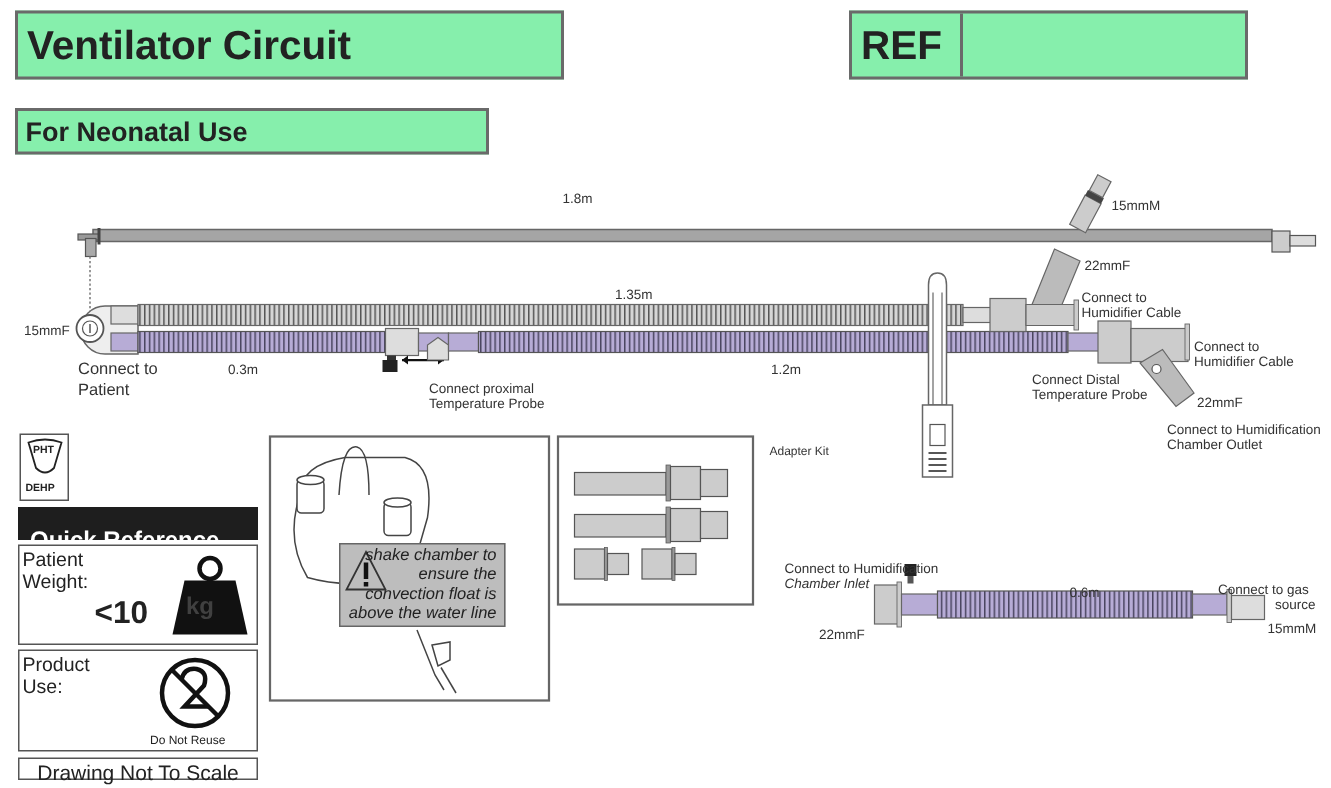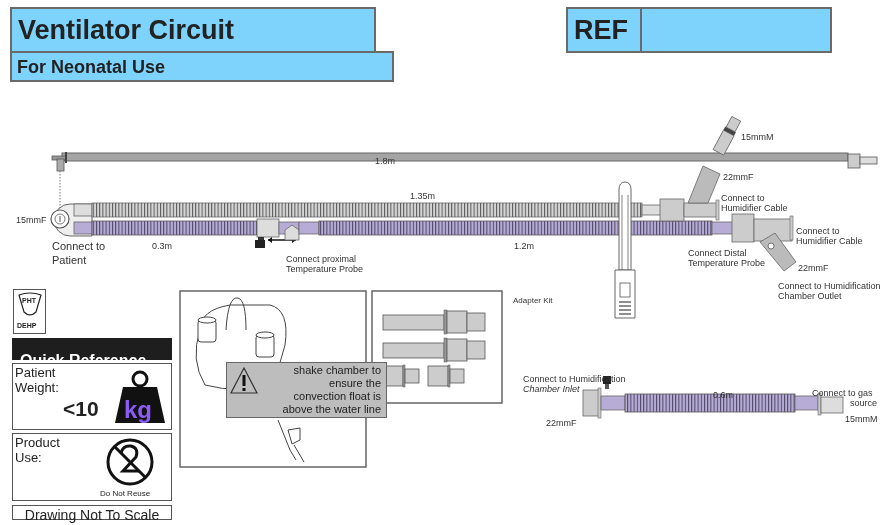--- a/index.html
+++ b/index.html
@@ -1,33 +1,33 @@
 <!DOCTYPE html>
 <html><head>
 <meta charset="utf-8">
 <style>
   html, body { margin:0; padding:0; background:#ffffff; }
   body { width:887px; height:525px; position:relative; overflow:hidden;
          font-family:"Liberation Sans", sans-serif; color:#222; }
   .abs { position:absolute; }
-  .box { position:absolute; border:2px solid #6a6a6a; box-sizing:border-box; background:#7dd3fc; }
+  .box { position:absolute; border:2px solid #6a6a6a; box-sizing:border-box; background:#86efac; }
   .title { font-weight:bold; font-size:27px; color:#222; }
   .subtitle { font-weight:bold; font-size:18px; color:#222; }
   .lbl { position:absolute; font-size:9px; color:#333; line-height:10px; white-space:nowrap; }
   .lbl-lg { position:absolute; font-size:12px; color:#333; line-height:14px; white-space:nowrap; }
   svg.diagram { position:absolute; left:0; top:0; }
   .qr-box { position:absolute; border:1.5px solid #555; box-sizing:border-box; background:#fff; }
 </style>
 </head>
 <body>
 
 <div class="box" style="left:10px;top:7px;width:366px;height:46px;">
   <div class="abs title" style="left:6px;top:6px;">Ventilator Circuit</div>
 </div>
-<div class="box" style="left:10px;top:51px;width:384px;height:31px;text-align:center;">
+<div class="box" style="left:10px;top:72px;width:316px;height:31px;text-align:center;">
   <div class="abs subtitle" style="left:5px;top:4px;">For Neonatal Use</div>
 </div>
 <div class="box" style="left:566px;top:7px;width:266px;height:46px;">
   <div class="abs title" style="left:6px;top:6px;">REF</div>
   <div class="abs" style="left:72px;top:0;width:2px;height:42px;background:#6a6a6a;"></div>
 </div>
 
 <svg class="diagram" width="887" height="525" viewBox="0 0 887 525">
   <defs>
     <pattern id="ribGray" width="3.2" height="20" patternUnits="userSpaceOnUse">
@@ -147,33 +147,33 @@
     <rect x="467" y="341" width="18" height="18" fill="#ccc" stroke="#555" stroke-width="0.8"></rect>
     <rect x="383" y="366" width="20" height="20" fill="#ccc" stroke="#555" stroke-width="0.8"></rect>
     <rect x="403" y="365" width="2" height="22" fill="#999" stroke="#555" stroke-width="0.5"></rect>
     <rect x="405" y="369" width="14" height="14" fill="#ccc" stroke="#555" stroke-width="0.8"></rect>
     <rect x="428" y="366" width="20" height="20" fill="#ccc" stroke="#555" stroke-width="0.8"></rect>
     <rect x="448" y="365" width="2" height="22" fill="#999" stroke="#555" stroke-width="0.5"></rect>
     <rect x="450" y="369" width="14" height="14" fill="#ccc" stroke="#555" stroke-width="0.8"></rect>
   </g>
 </svg>
 
-<div class="abs" style="left:226px;top:362px;width:161px;height:56px;background:#bdbdbd;border:1px solid #666;box-sizing:border-box;">
+<div class="abs" style="left:226px;top:362px;width:111px;height:56px;background:#bdbdbd;border:1px solid #666;box-sizing:border-box;font-style:italic;">
   <svg class="abs" style="left:2px;top:3px" width="30" height="30" viewBox="0 0 30 30">
     <path d="M15 2 L28 27 L2 27 Z" fill="none" stroke="#333" stroke-width="1.2"></path>
     <rect x="13.5" y="9" width="3" height="11" fill="#111"></rect>
     <rect x="13.5" y="22" width="3" height="3" fill="#111"></rect>
   </svg>
   <div class="abs" style="right:5px;top:1px;font-size:11px;line-height:13px;color:#222;">shake chamber to</div>
   <div class="abs" style="right:5px;top:14px;font-size:11px;line-height:13px;color:#222;">ensure the</div>
   <div class="abs" style="right:5px;top:27px;font-size:11px;line-height:13px;color:#222;">convection float is</div>
   <div class="abs" style="right:5px;top:40px;font-size:11px;line-height:13px;color:#222;">above the water line</div>
 </div>
 
-<div class="lbl" style="left:375px;top:156px;">1.8m</div>
+<div class="lbl" style="left:375px;top:127px;">1.8m</div>
 <div class="lbl" style="left:410px;top:191px;">1.35m</div>
 <div class="lbl" style="left:16px;top:215px;">15mmF</div>
 <div class="lbl-lg" style="left:52px;top:239px;font-size:11px;">Connect to</div>
 <div class="lbl-lg" style="left:52px;top:253px;font-size:11px;">Patient</div>
 <div class="lbl" style="left:152px;top:241px;">0.3m</div>
 <div class="lbl" style="left:514px;top:241px;">1.2m</div>
 <div class="lbl" style="left:286px;top:254px;">Connect proximal</div>
 <div class="lbl" style="left:286px;top:264px;">Temperature Probe</div>
 <div class="lbl" style="left:741px;top:132px;">15mmM</div>
 <div class="lbl" style="left:723px;top:172px;">22mmF</div>
@@ -210,21 +210,21 @@
 </div>
 
 <div class="qr-box" style="left:12px;top:363px;width:160px;height:67px;">
   <div class="abs" style="left:2px;top:1px;font-size:13px;">Patient</div>
   <div class="abs" style="left:2px;top:16px;font-size:13px;">Weight:</div>
   <div class="abs" style="left:50px;top:33px;font-size:21px;font-weight:bold;">&lt;10</div>
   <svg class="abs" style="left:100px;top:5px" width="54" height="56" viewBox="0 0 54 56">
     <circle cx="27" cy="10" r="7" fill="none" stroke="#111" stroke-width="3"></circle>
     <path d="M10 18 L44 18 L52 54 L2 54 Z" fill="#111"></path>
   </svg>
-  <div class="abs" style="left:111px;top:32px;font-size:24px;font-weight:bold;color:#8b5cf6;">kg</div>
+  <div class="abs" style="left:111px;top:32px;font-size:16px;font-weight:bold;color:#404040;">kg</div>
 </div>
 
 <div class="qr-box" style="left:12px;top:433px;width:160px;height:68px;text-align:center;">
   <div class="abs" style="left:2px;top:1px;font-size:13px;">Product</div>
   <div class="abs" style="left:2px;top:16px;font-size:13px;">Use:</div>
   <svg class="abs" style="left:92px;top:3px" width="50" height="50" viewBox="0 0 50 50">
     <circle cx="25" cy="25" r="22" fill="none" stroke="#111" stroke-width="3"></circle>
     <path d="M16 16 Q18 8 26 9 Q34 11 31 20 L18 34 L34 34" fill="none" stroke="#111" stroke-width="3"></path>
     <line x1="9" y1="9" x2="41" y2="41" stroke="#111" stroke-width="3"></line>
   </svg>

